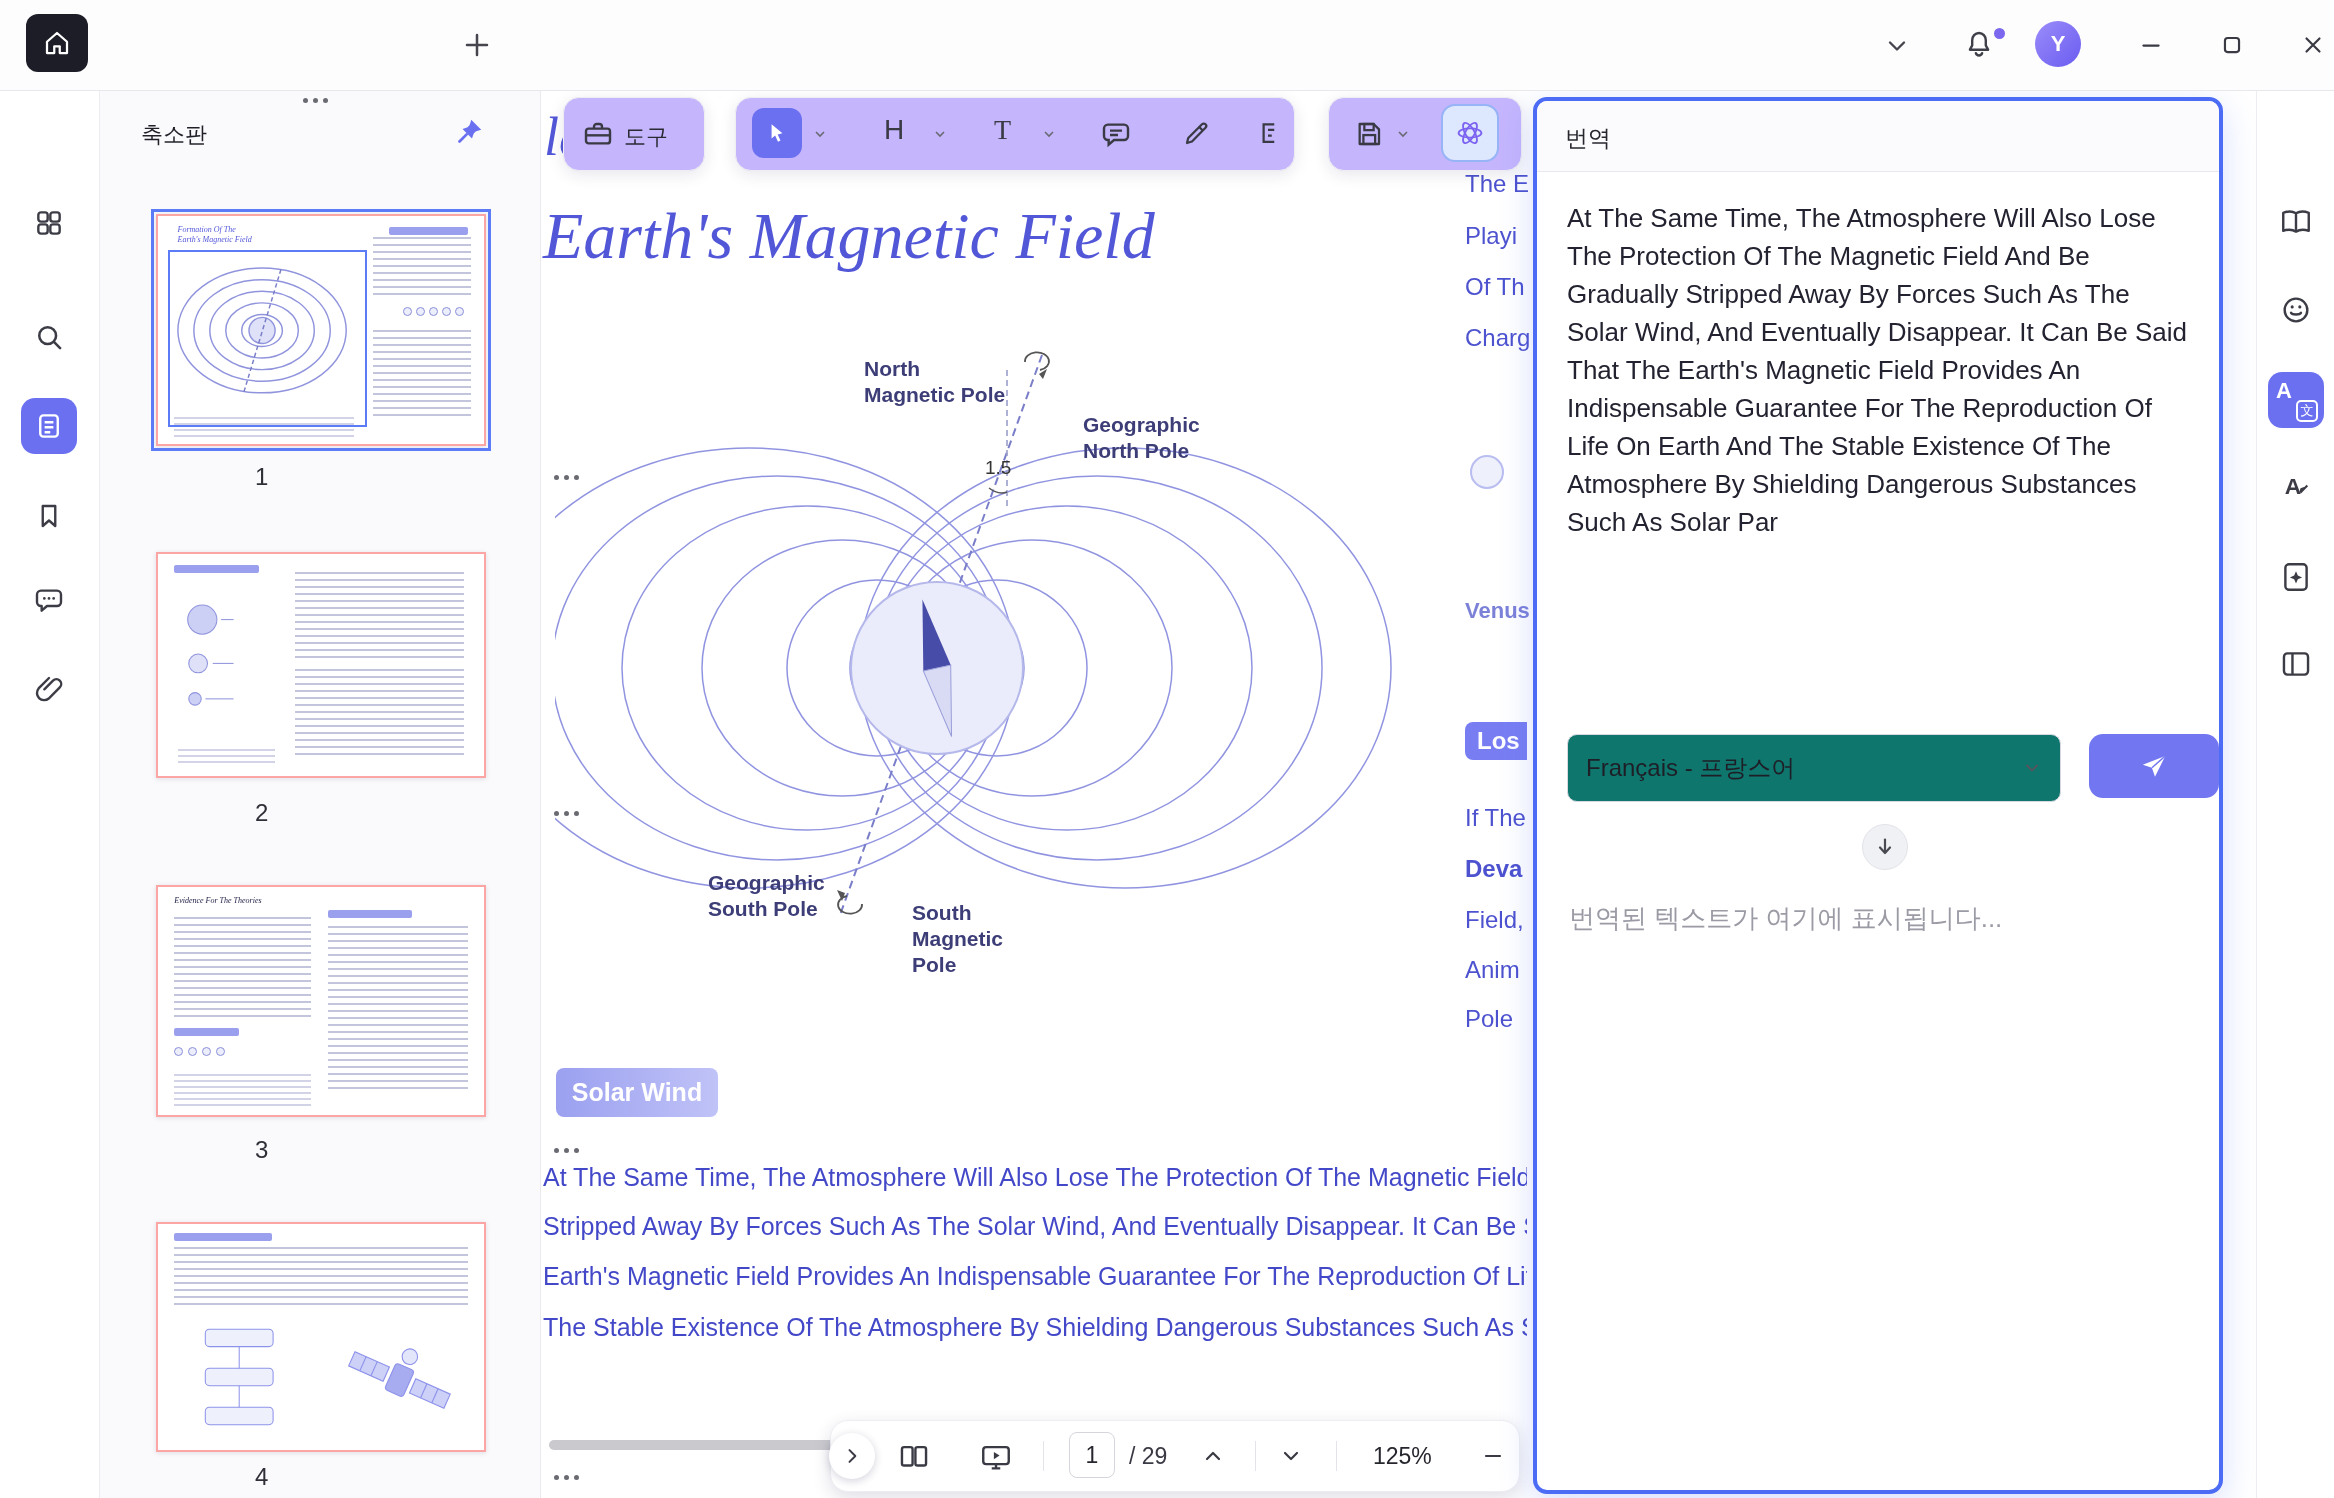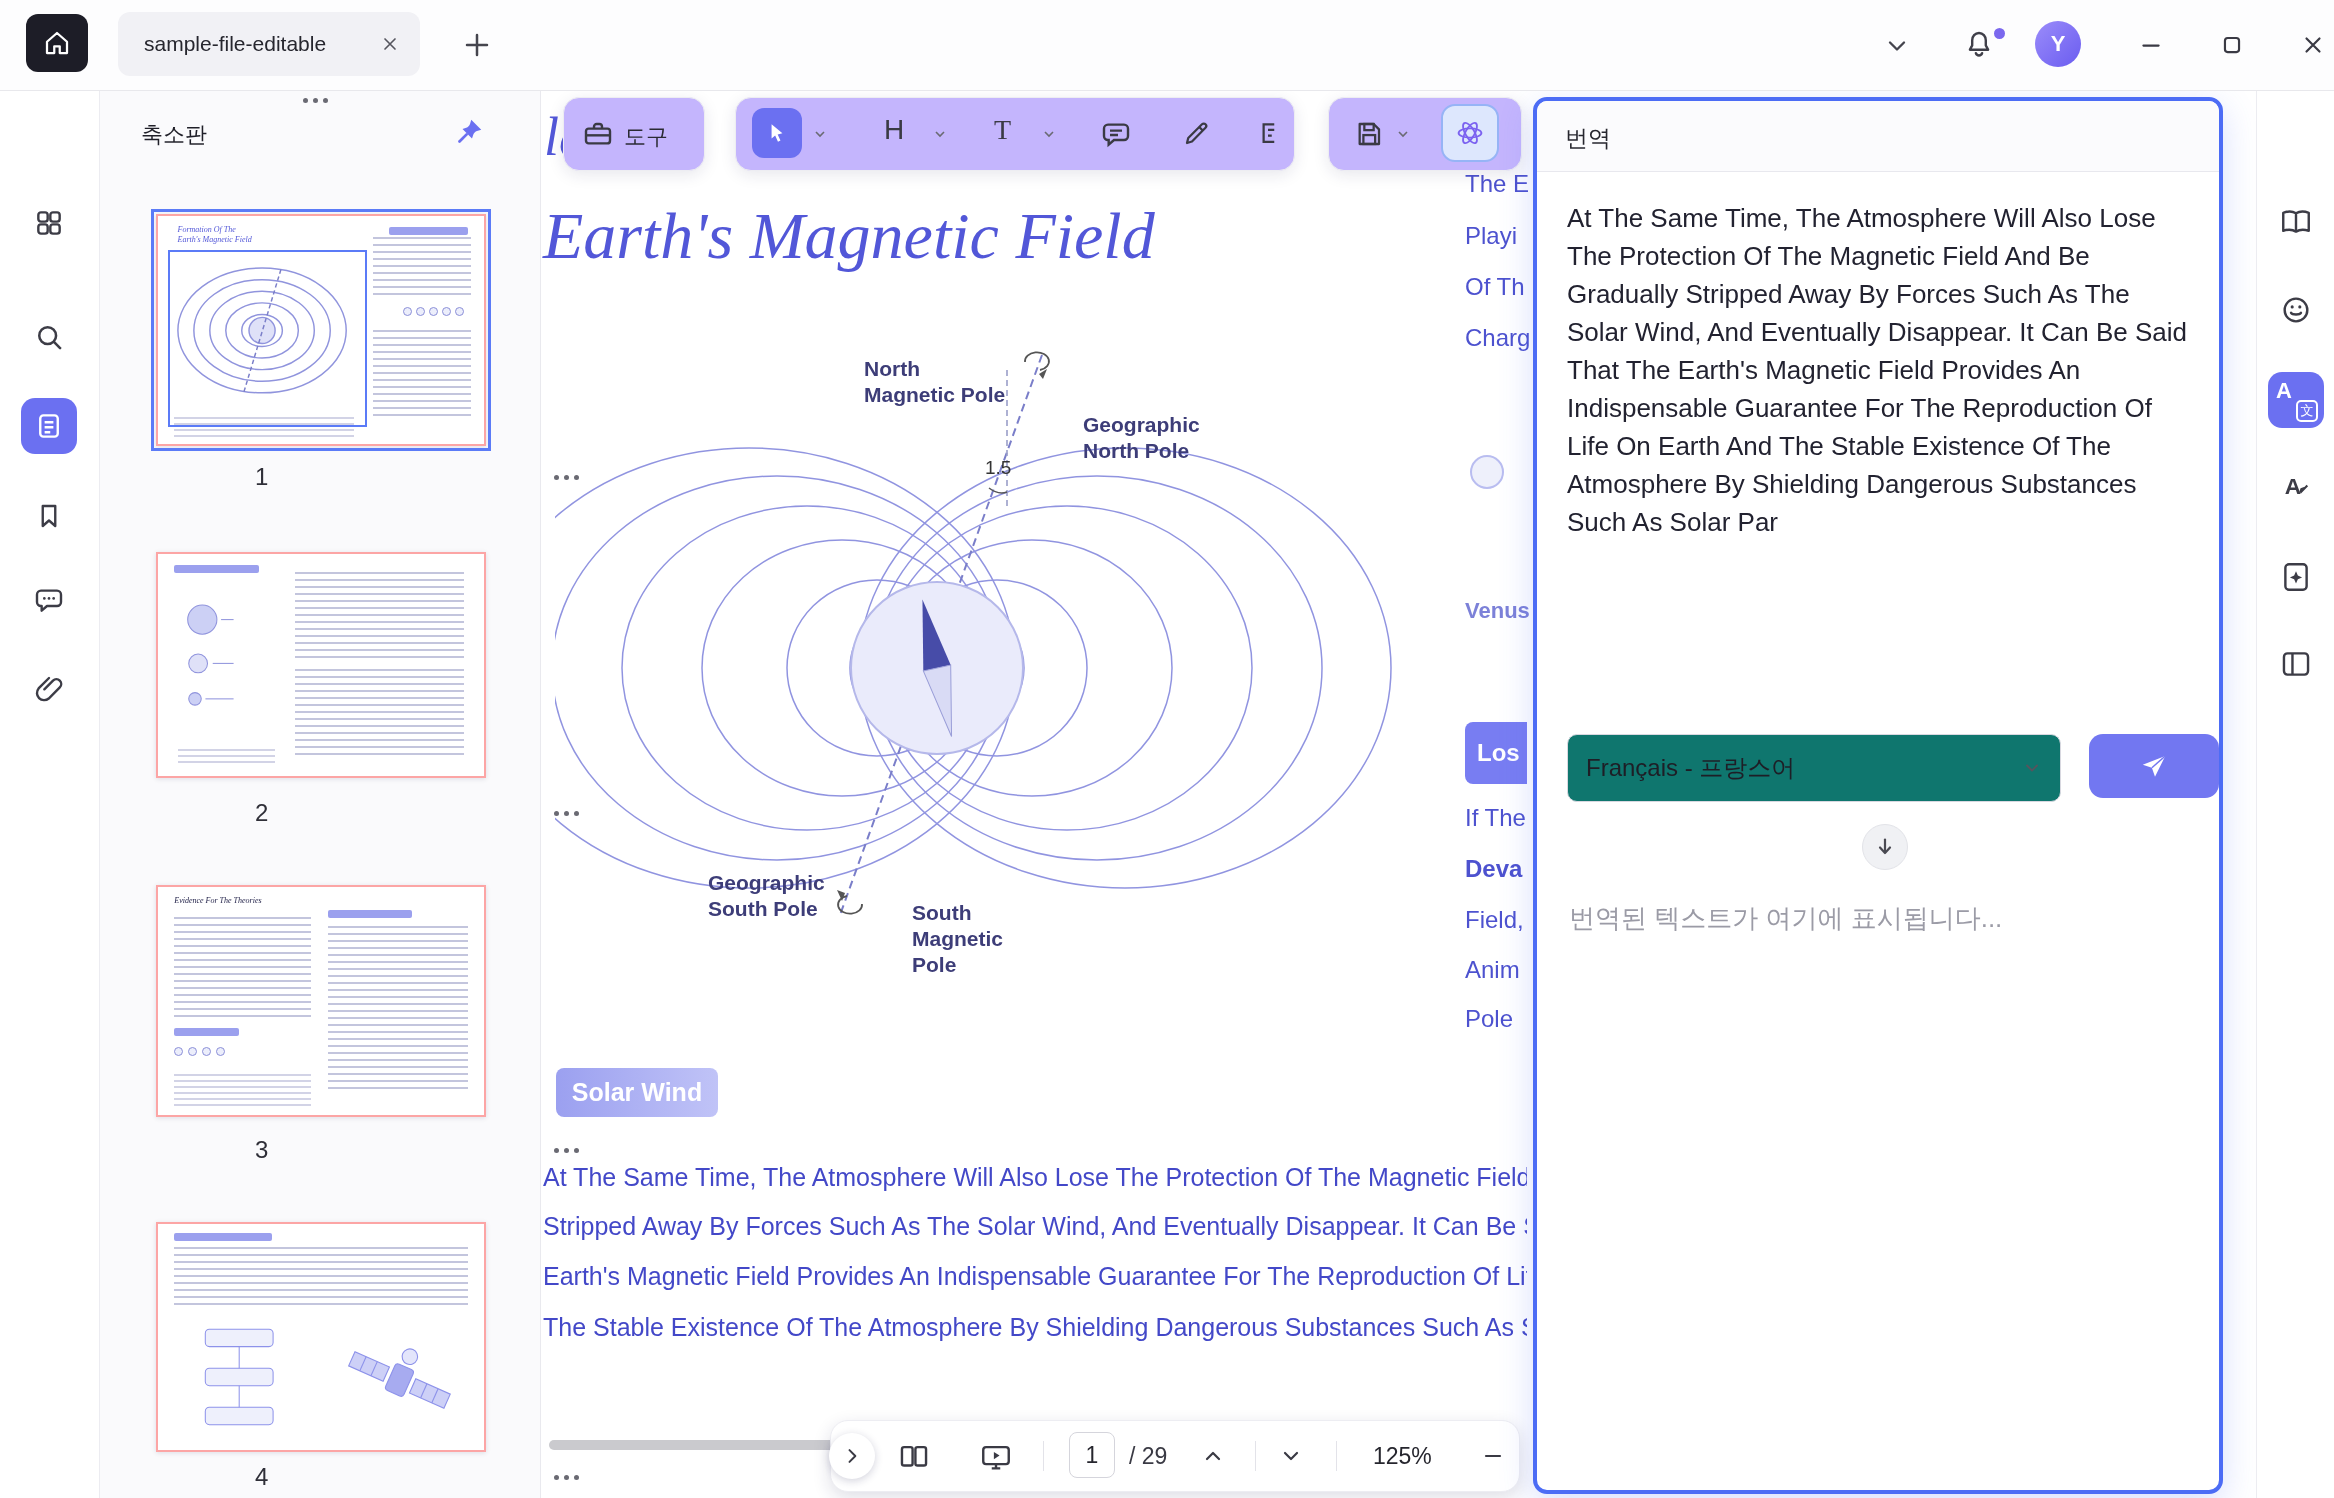--- a/index.html
+++ b/index.html
@@ -85,26 +85,20 @@
 </style>
 </head>
 <body>
 
 <div id="app">
 
   <div class="topbar">
     <div class="home-btn">
       <svg width="30" height="30" viewBox="0 0 24 24">
         <path d="M4 11 L12 4 L20 11 V20 H14.2 V14.6 H9.8 V20 H4 Z" fill="none" stroke="#fff" stroke-width="1.8" stroke-linejoin="round"></path>
-      </svg>
-    </div>
-    <div class="tab">
-      <span class="tab-label">sample-file-editable</span>
-      <svg width="20" height="20" viewBox="0 0 24 24">
-        <path d="M6 6 L18 18 M18 6 L6 18" stroke="#55555e" stroke-width="2" stroke-linecap="round"></path>
       </svg>
     </div>
     <svg class="abs" style="left:462px;top:30px;" width="30" height="30" viewBox="0 0 24 24">
       <path d="M12 4 V20 M4 12 H20" stroke="#45454e" stroke-width="2" stroke-linecap="round"></path>
     </svg>
     <svg class="abs" style="left:1883px;top:32px;" width="28" height="28" viewBox="0 0 24 24">
       <polyline points="6,9 12,15 18,9" fill="none" stroke="#45454e" stroke-width="2" stroke-linecap="round" stroke-linejoin="round"></polyline>
     </svg>
     <svg class="abs" style="left:1962px;top:28px;" width="34" height="34" viewBox="0 0 24 24">
       <path d="M12 3.5 C9.2 3.5 7.2 5.8 7.2 8.6 V12.3 L5.6 15.3 H18.4 L16.8 12.3 V8.6 C16.8 5.8 14.8 3.5 12 3.5 Z" fill="none" stroke="#3f3f49" stroke-width="1.7" stroke-linejoin="round"></path>
@@ -359,21 +353,21 @@
   <div class="dlabel" style="left:912px;top:900px;">
     <span>South</span><br><span>Magnetic</span><br><span>Pole</span>
   </div>
 
   <span class="clip-txt" style="top:170px;">The E</span>
   <span class="clip-txt" style="top:222px;">Playi</span>
   <span class="clip-txt" style="top:273px;">Of Th</span>
   <span class="clip-txt" style="top:324px;">Charg</span>
   <div class="abs" style="left:1470px;top:455px;width:34px;height:34px;border-radius:50%;background:#eef0fb;border:2px solid #b9bdf0;box-sizing:border-box;z-index:2;"></div>
   <span class="clip-txt" style="top:598px;width:72px;color:#7c81d8;font-weight:bold;font-size:22px;">Venus</span>
-  <div class="abs" style="left:1465px;top:722px;width:62px;height:62px;background:#787df2;border-radius:8px 0 0 8px;display:flex;align-items:center;padding-left:12px;box-sizing:border-box;z-index:2;">
+  <div class="abs" style="left:1465px;top:722px;width:62px;height:38px;background:#787df2;border-radius:8px 0 0 8px;display:flex;align-items:center;padding-left:12px;box-sizing:border-box;z-index:2;">
     <span style="color:#fff;font-weight:bold;font-size:24px;">Los</span>
   </div>
   <span class="clip-txt" style="top:804px;">If The</span>
   <span class="clip-txt" style="top:855px;font-weight:bold;">Deva</span>
   <span class="clip-txt" style="top:906px;">Field,</span>
   <span class="clip-txt" style="top:956px;">Anim</span>
   <span class="clip-txt" style="top:1005px;">Pole</span>
 
   <div class="abs" style="left:556px;top:1068px;width:162px;height:49px;border-radius:8px;background:linear-gradient(90deg,#9ba0f0,#c0c3f7);display:flex;align-items:center;justify-content:center;z-index:1;">
     <span style="color:#fff;font-weight:bold;font-size:25px;">Solar Wind</span>

